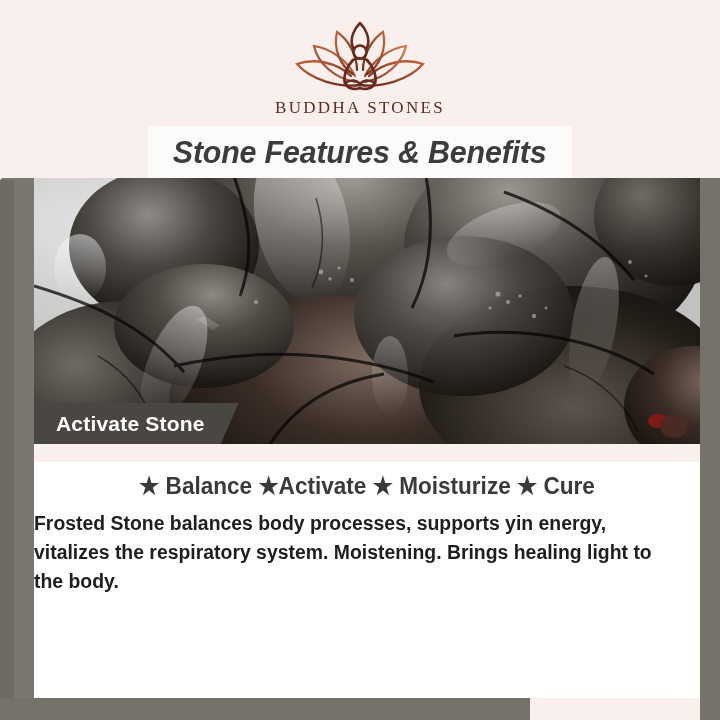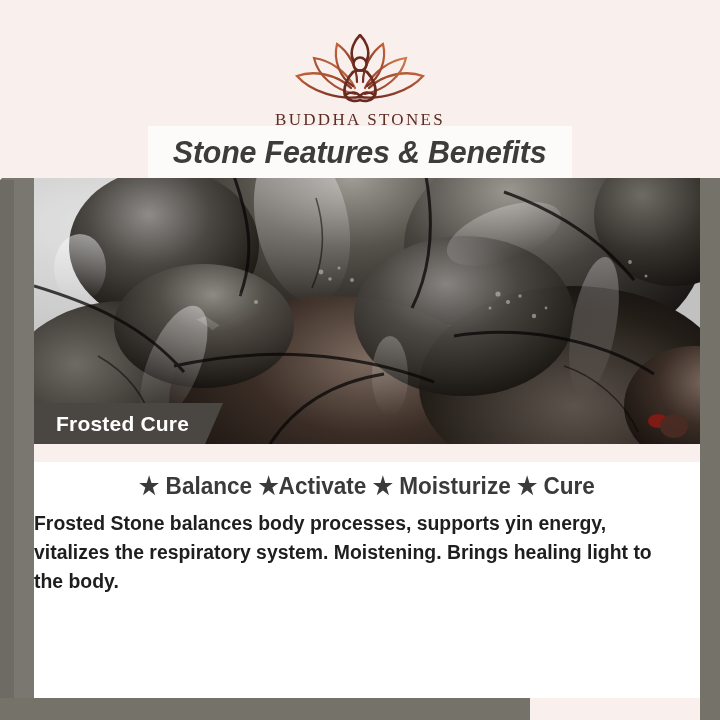--- a/index.html
+++ b/index.html
@@ -72,21 +72,21 @@
   
   .header {
     position: absolute;
     left: 0; top: 0;
     width: 720px; height: 178px;
     background: #f9efec;
     z-index: 3;
   }
   .logo-wrap {
     position: absolute;
-    left: 0; top: 34px;
+    left: 0; top: 22px;
     width: 720px;
     text-align: center;
   }
   .logo-mark {
     display: block;
     margin: 0 auto;
   }
   .logo-word {
     display: block;
     margin-top: 4px;
@@ -351,21 +351,21 @@
         <path d="M530 190 C 560 200, 590 224, 604 256"></path>
         <path d="M64 180 C 92 196, 112 220, 120 252"></path>
       </g>
 
       <ellipse cx="624" cy="245" rx="10" ry="7" fill="#8d1a13" opacity="0.85"></ellipse>
       <ellipse cx="640" cy="250" rx="14" ry="12" fill="#4a2b22" opacity="0.9"></ellipse>
     </svg>
   </div>
 
   <div class="photo-label">
-    <span>Frosted Cure</span>
+    <span>Activate Stone</span>
   </div>
 
   <div class="pink-strip"></div>
 
   <div class="content">
     <div class="benefits">★ Balance ★Activate ★ Moisturize ★ Cure</div>
     <div class="desc">Frosted Stone balances body processes, supports yin energy, vitalizes the respiratory system. Moistening. Brings healing light to the body.</div>
   </div>
 
 </div>

